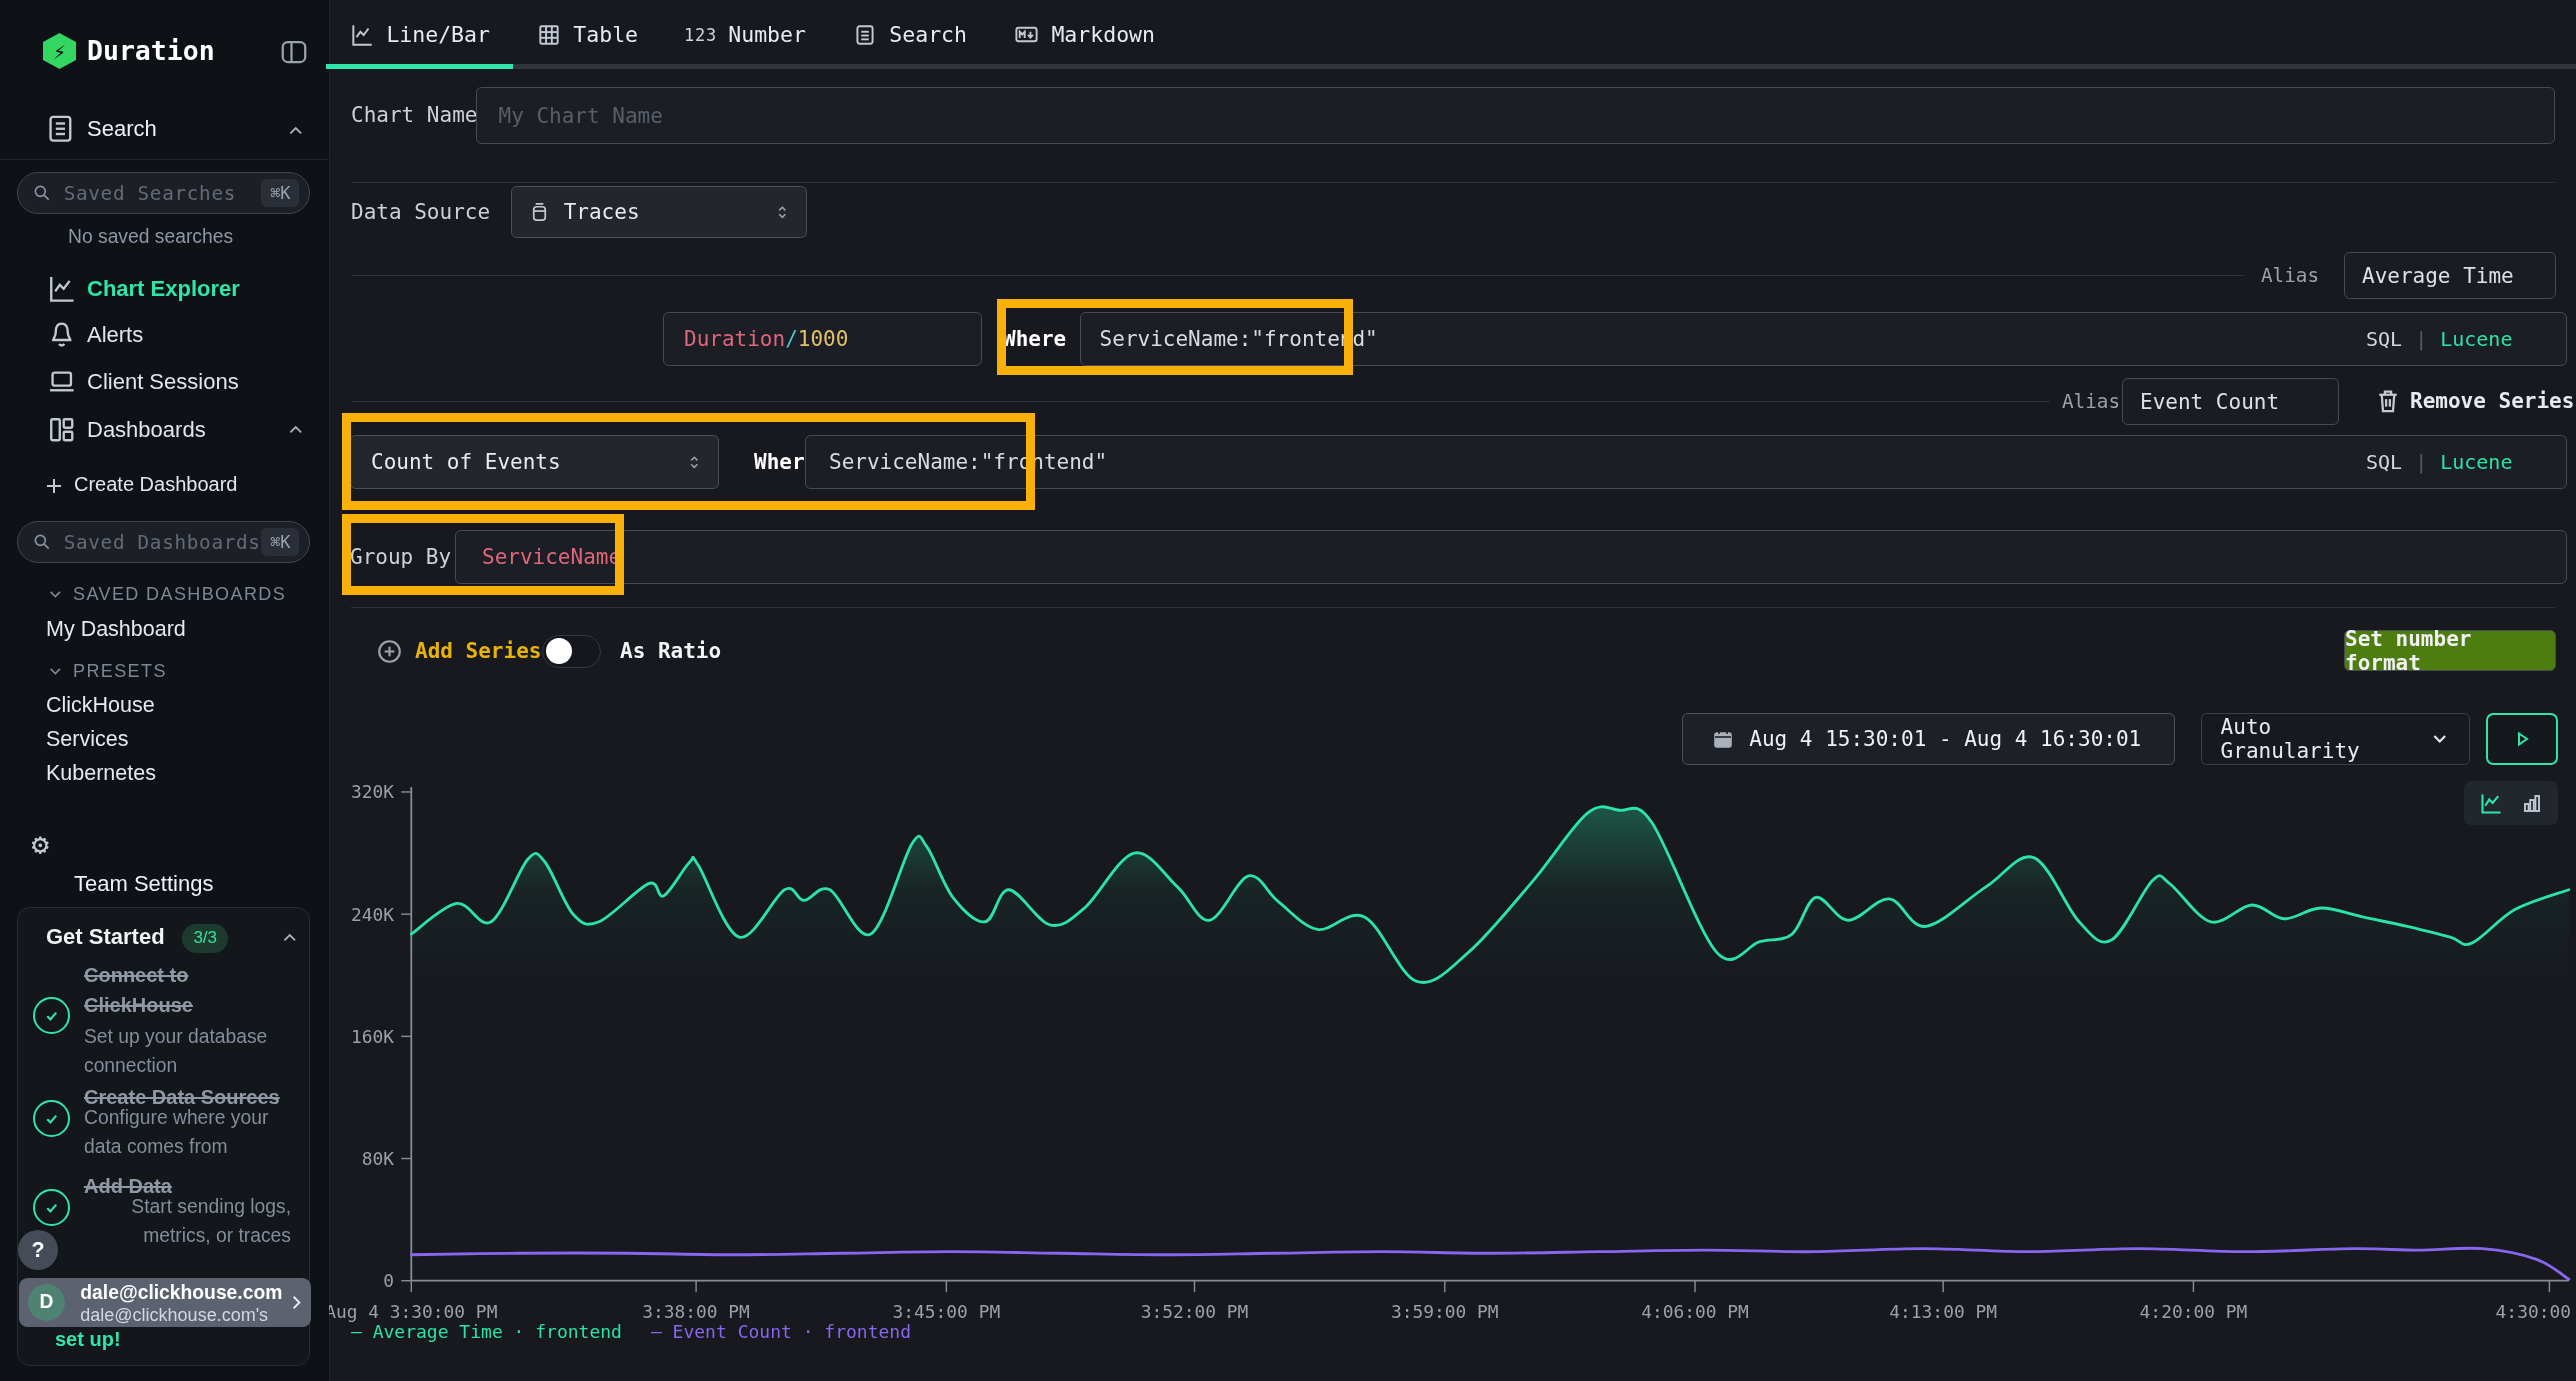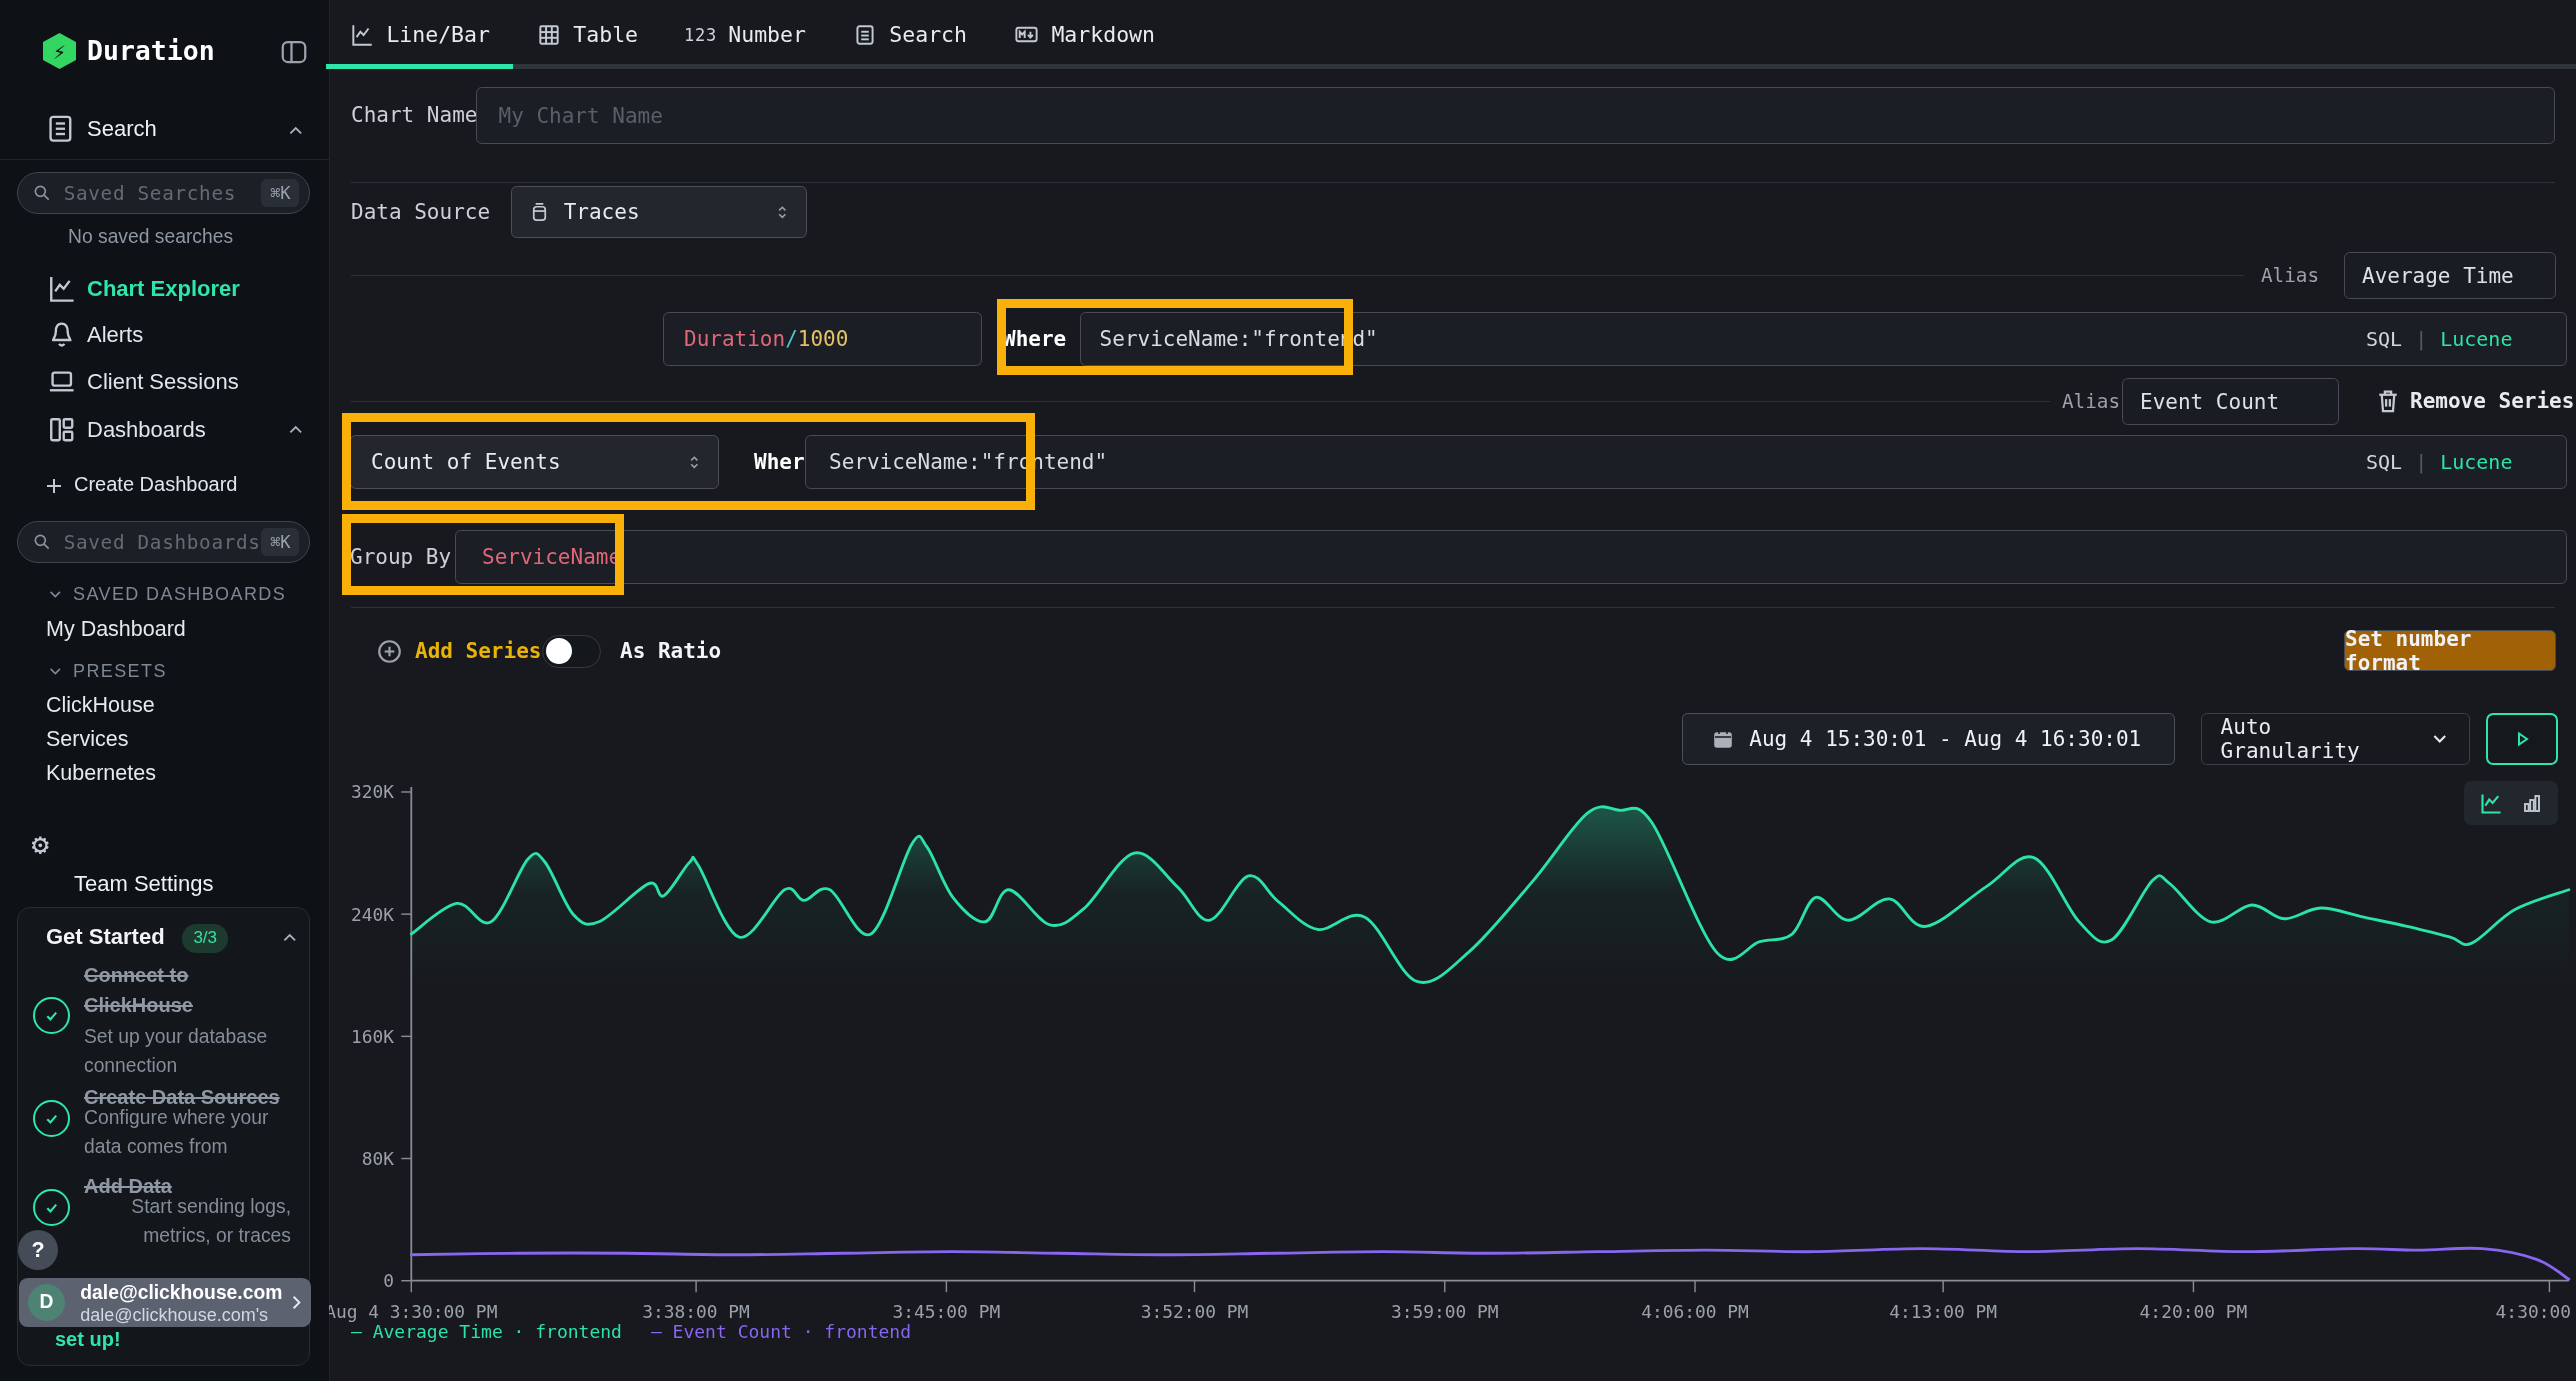--- a/index.html
+++ b/index.html
@@ -35,21 +35,21 @@
   .input .ph{font-size:21px;color:#595f69;}
   .select{position:absolute;background:#23262d;border:1.4px solid #4a5059;border-radius:5.7px;box-sizing:border-box;display:flex;align-items:center;}
   .select .val{font-size:21px;color:#e8ebf0;flex:1;}
   .divider{position:absolute;height:1.4px;background:#2d3138;}
   .wherelab{font-size:21px;font-weight:bold;color:#ffffff;}
   .langbar{position:absolute;display:flex;gap:13px;align-items:center;font-size:20px;}
   .lang-sql{color:#d4d8de;}
   .lang-sep{color:#555b64;}
   .lang-lucene{color:#2de3a6;}
   .annot{position:absolute;border:9.3px solid #f9b109;box-sizing:border-box;z-index:20;pointer-events:none;}
-  .btn{position:absolute;background:#a16207;border:1.4px solid #454b55;border-radius:5.7px;box-sizing:border-box;
+  .btn{position:absolute;background:#4d7c0f;border:1.4px solid #454b55;border-radius:5.7px;box-sizing:border-box;
        display:flex;align-items:center;justify-content:center;font-size:21px;font-weight:bold;color:#f0f2f5;}
   .toggle{position:absolute;width:59px;height:33px;border-radius:16.5px;background:#14171c;border:1.4px solid #343a42;box-sizing:border-box;}
   .toggle .knob{position:absolute;left:2.9px;top:2.1px;width:26px;height:26px;border-radius:50%;background:#ffffff;}
   .tick-text{font-size:25px;fill:#9aa1aa;font-family:"DejaVu Sans Mono",monospace;}
   #legend{position:absolute;left:351px;top:1321px;display:flex;gap:29px;font-size:18px;}
 </style>
 </head>
 <body>
 
 <div id="root">

